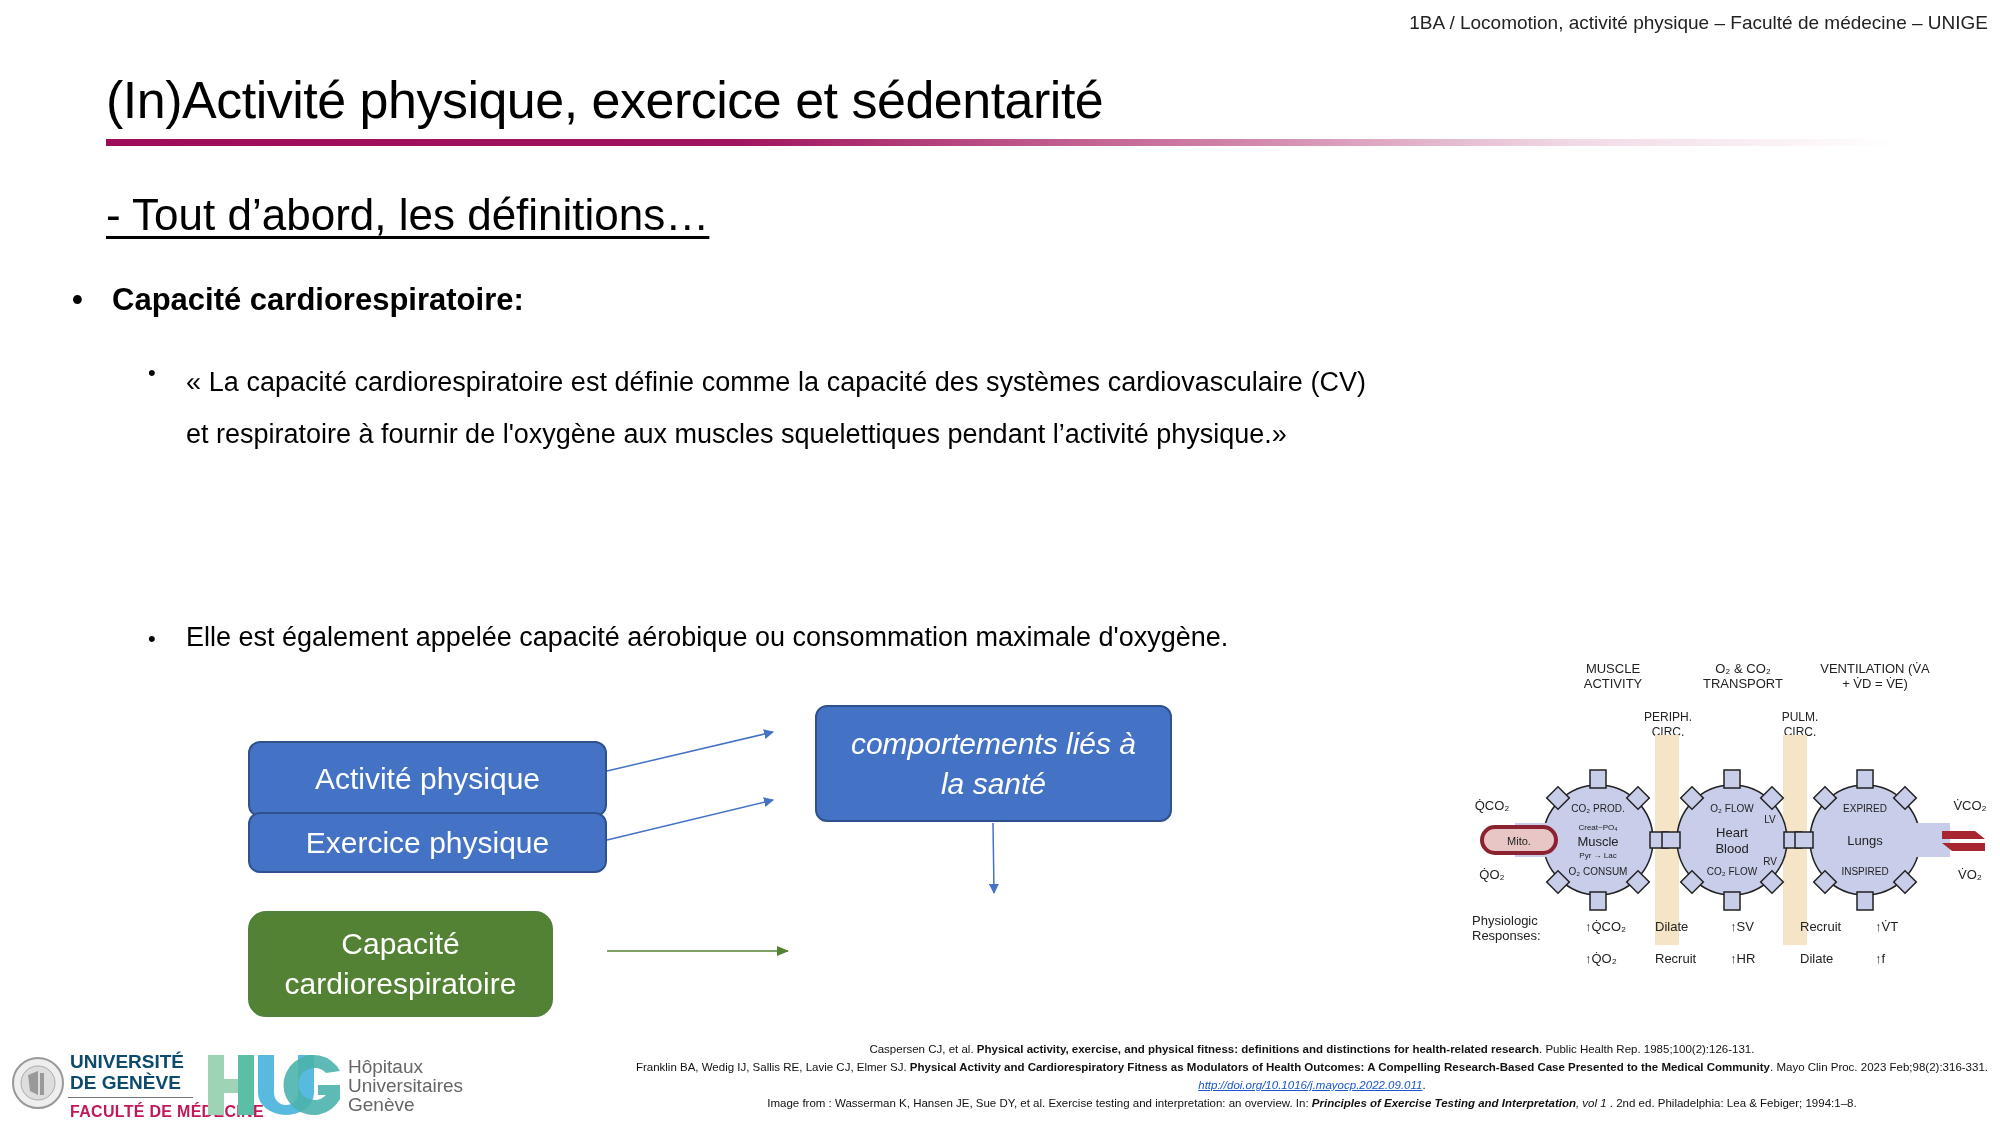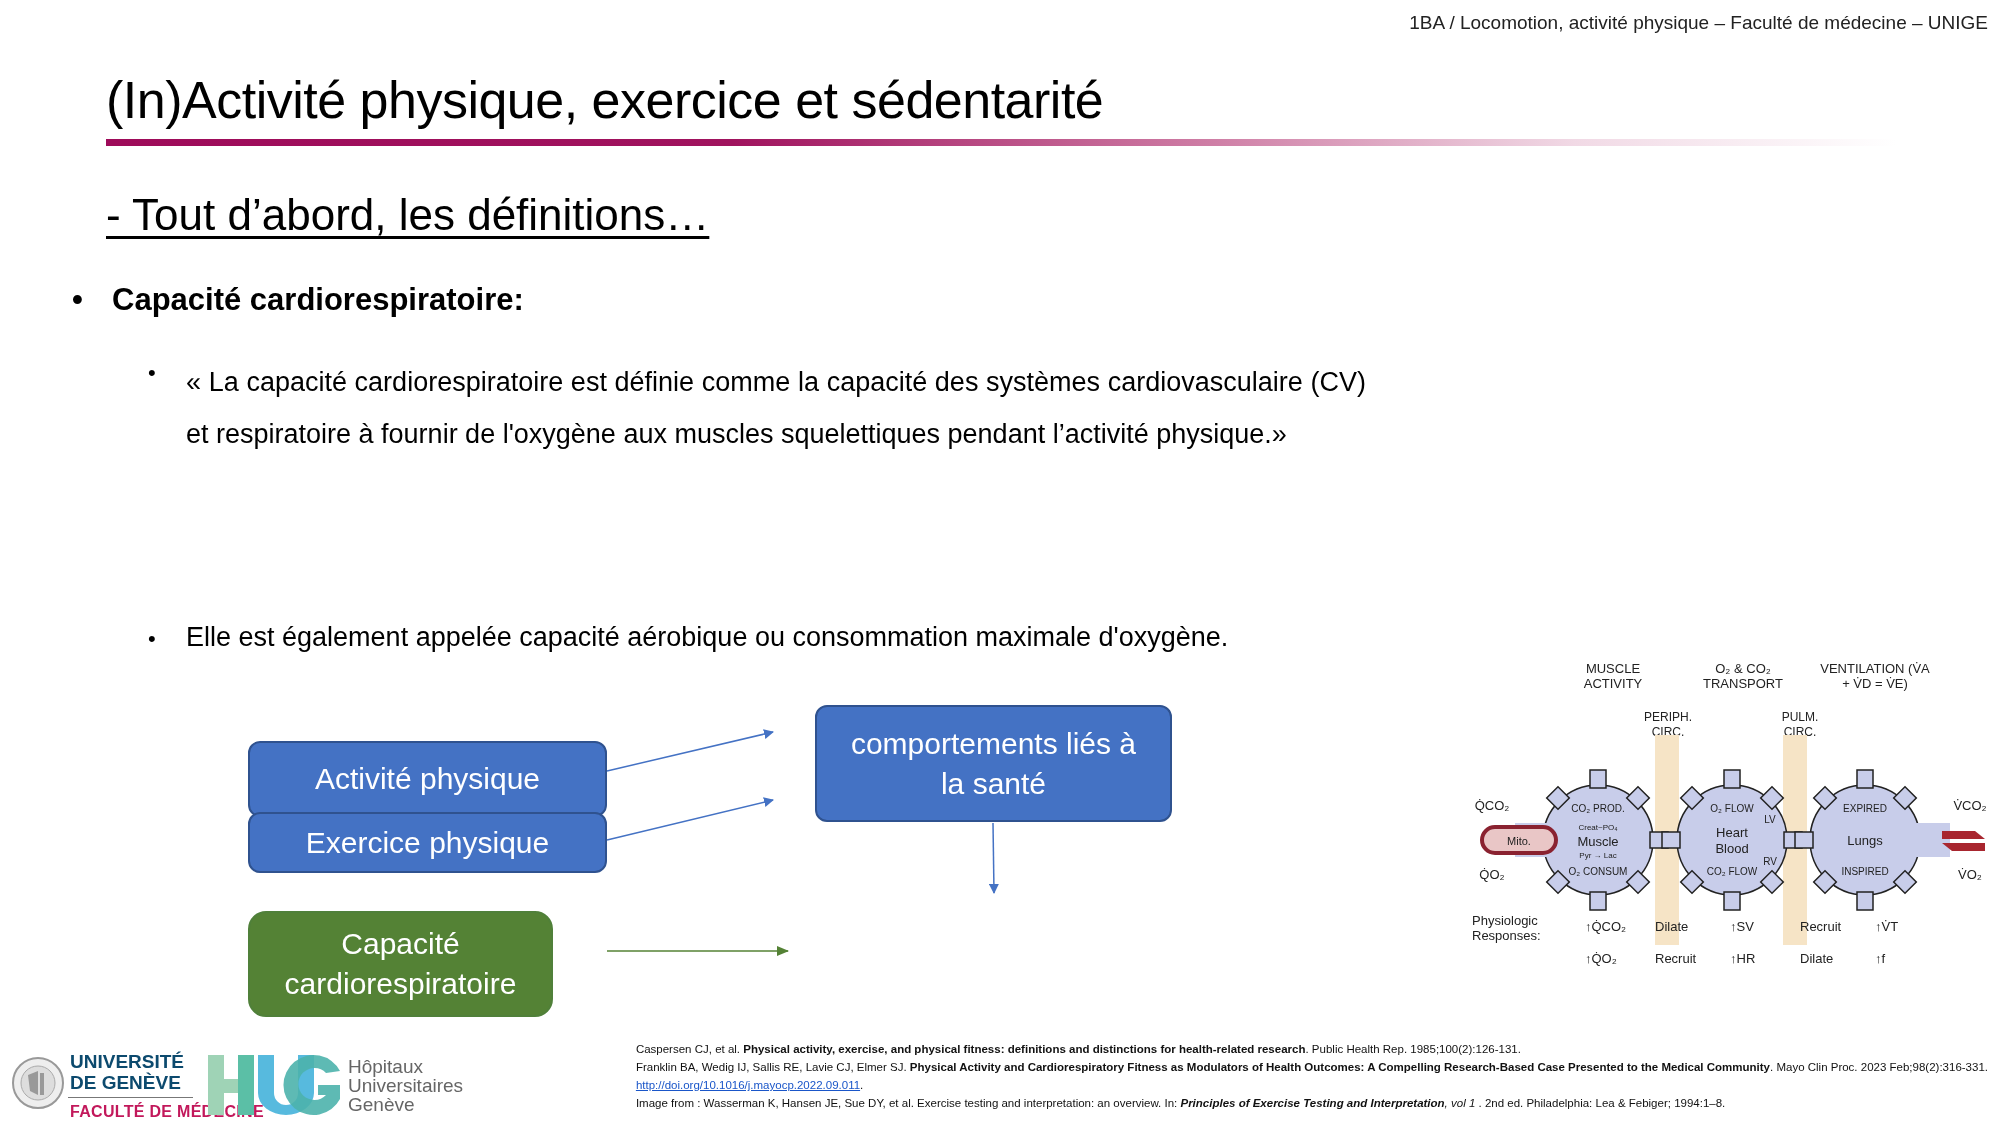--- a/index.html
+++ b/index.html
@@ -21,38 +21,38 @@
   .q1 { top: 356px; }
   .q2 { top: 622px; }
 
   
   .flow { position: absolute; left: 0; top: 0; width: 1250px; height: 1050px; pointer-events: none; }
   .box { position: absolute; color: #fff; display: flex; align-items: center; justify-content: center; text-align: center; pointer-events: auto; font-size: 30px; line-height: 40px; }
   .blue { background: #4472c4; border: 2px solid #2f528f; border-radius: 12px; }
   .green { background: #548235; border: 2px solid #50803a; border-radius: 18px; }
   .box-activite { left: 248px; top: 741px; width: 359px; height: 76px; }
   .box-exercice { left: 248px; top: 812px; width: 359px; height: 61px; }
-  .box-comport { left: 815px; top: 705px; width: 357px; height: 117px; padding: 0 20px; }
+  .box-comport { left: 815px; top: 705px; width: 357px; height: 117px; padding: 0 20px; font-style: italic; }
   .box-capacite { left: 248px; top: 911px; width: 305px; height: 106px; }
   .box-resultat { left: 806px; top: 905px; width: 355px; height: 104px; }
   .arrows { position: absolute; left: 0; top: 0; }
 
   
   .figure { position: absolute; left: 1470px; top: 655px; width: 520px; height: 330px; }
   .fig-label { position: absolute; font-size: 13px; color: #222; text-align: center; line-height: 15px; }
 
   
   .logos { position: absolute; left: 8px; top: 1045px; width: 470px; height: 75px; }
   .unige-text { position: absolute; left: 62px; top: 6px; font-weight: bold; font-size: 19px; line-height: 21px; color: #0c4a6e; }
   .unige-sub { position: absolute; left: 62px; top: 58px; font-weight: bold; font-size: 16px; color: #c2185b; letter-spacing: 0.3px; }
   .unige-line { position: absolute; left: 60px; top: 52px; width: 125px; height: 1px; background: #777; }
   .hug-text { position: absolute; left: 340px; top: 12px; font-size: 19px; line-height: 19px; color: #666; }
-  .refs { position: absolute; right: 12px; top: 1040px; text-align: left; font-size: 11.5px; line-height: 18px; color: #111; font-family: "Liberation Sans", sans-serif; }
+  .refs { position: absolute; right: 12px; top: 1040px; text-align: center; font-size: 11.5px; line-height: 18px; color: #111; font-family: "Liberation Sans", sans-serif; }
   .refs b { font-weight: bold; }
-  .refs a { color: #1a56c9; text-decoration: underline; }
+  .refs a { color: #1a56c9; text-decoration: underline; font-style: italic; }
 </style>
 </head>
 <body>
 
 <div class="header-note">1BA / Locomotion, activité physique – Faculté de médecine – UNIGE</div>
 
 <h1 class="title">(In)Activité physique, exercice et sédentarité</h1>
 <div class="title-bar"></div>
 
 <div class="subtitle">- Tout d’abord, les définitions…</div>

